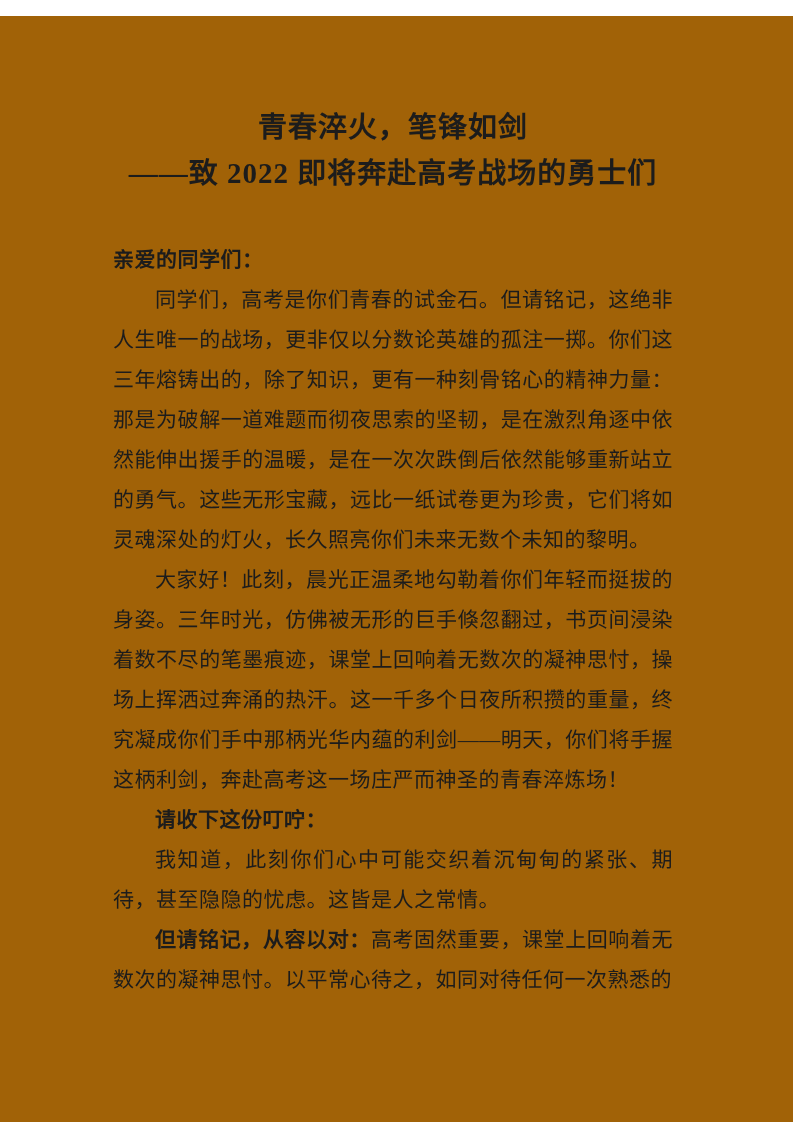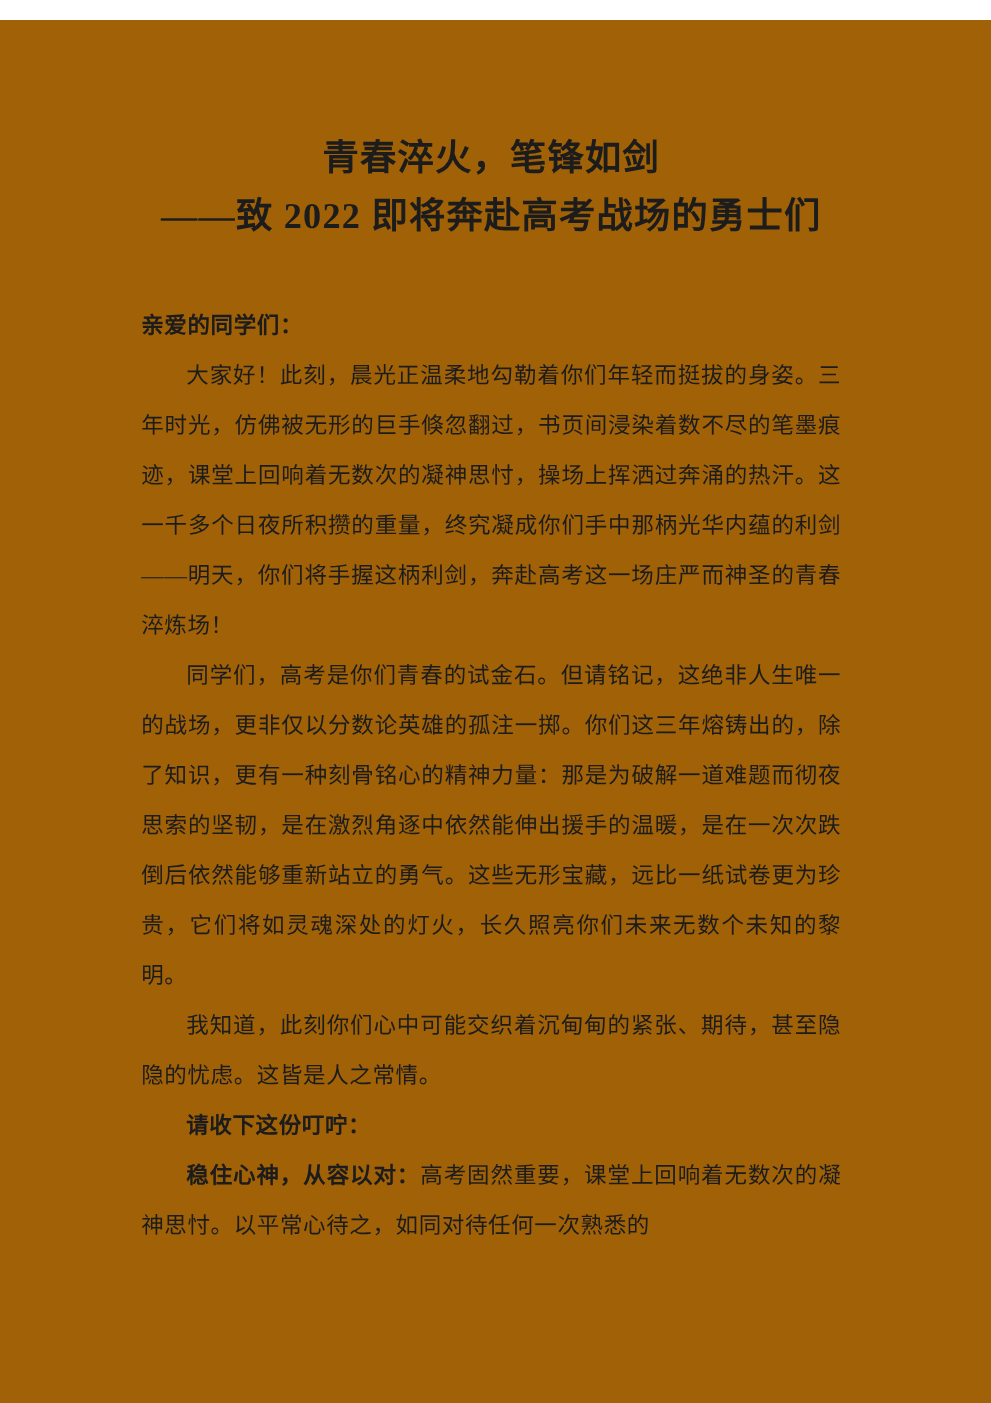--- a/index.html
+++ b/index.html
@@ -26,21 +26,21 @@
     line-height: 46px;
     font-weight: 700;
     letter-spacing: 1px;
   }
   .doc-title .title-line {
     display: block;
     white-space: nowrap;
   }
   .letter-body p {
     margin: 0;
-    font-size: 18px;
+    font-size: 21px;
     line-height: 40px;
     text-align: justify;
     letter-spacing: 0.5px;
   }
   .salutation {
     font-weight: 700;
   }
   .indent {
     text-indent: 2em;
   }
@@ -55,25 +55,25 @@
 
   <h1 class="doc-title">
     <span class="title-line">青春淬火，笔锋如剑</span>
     <span class="title-line">——致 2022 即将奔赴高考战场的勇士们</span>
   </h1>
 
   <div class="letter-body">
 
     <p class="salutation">亲爱的同学们：</p>
 
+    <p class="indent">同学们，高考是你们青春的试金石。但请铭记，这绝非人生唯一的战场，更非仅以分数论英雄的孤注一掷。你们这三年熔铸出的，除了知识，更有一种刻骨铭心的精神力量：那是为破解一道难题而彻夜思索的坚韧，是在激烈角逐中依然能伸出援手的温暖，是在一次次跌倒后依然能够重新站立的勇气。这些无形宝藏，远比一纸试卷更为珍贵，它们将如灵魂深处的灯火，长久照亮你们未来无数个未知的黎明。</p>
+
     <p class="indent">大家好！此刻，晨光正温柔地勾勒着你们年轻而挺拔的身姿。三年时光，仿佛被无形的巨手倏忽翻过，书页间浸染着数不尽的笔墨痕迹，课堂上回响着无数次的凝神思忖，操场上挥洒过奔涌的热汗。这一千多个日夜所积攒的重量，终究凝成你们手中那柄光华内蕴的利剑——明天，你们将手握这柄利剑，奔赴高考这一场庄严而神圣的青春淬炼场！</p>
 
-    <p class="indent">同学们，高考是你们青春的试金石。但请铭记，这绝非人生唯一的战场，更非仅以分数论英雄的孤注一掷。你们这三年熔铸出的，除了知识，更有一种刻骨铭心的精神力量：那是为破解一道难题而彻夜思索的坚韧，是在激烈角逐中依然能伸出援手的温暖，是在一次次跌倒后依然能够重新站立的勇气。这些无形宝藏，远比一纸试卷更为珍贵，它们将如灵魂深处的灯火，长久照亮你们未来无数个未知的黎明。</p>
+    <p class="indent bold">请收下这份叮咛：</p>
 
     <p class="indent">我知道，此刻你们心中可能交织着沉甸甸的紧张、期待，甚至隐隐的忧虑。这皆是人之常情。</p>
 
-    <p class="indent bold">请收下这份叮咛：</p>
-
-    <p class="indent"><span class="bold">稳住心神，从容以对：</span><span>高考固然重要，课堂上回响着无数次的凝神思忖。以平常心待之，如同对待任何一次熟悉的</span></p>
+    <p class="indent"><span class="bold">但请铭记，从容以对：</span><span>高考固然重要，课堂上回响着无数次的凝神思忖。以平常心待之，如同对待任何一次熟悉的</span></p>
 
   </div>
 
 </div>
 
 </body></html>

